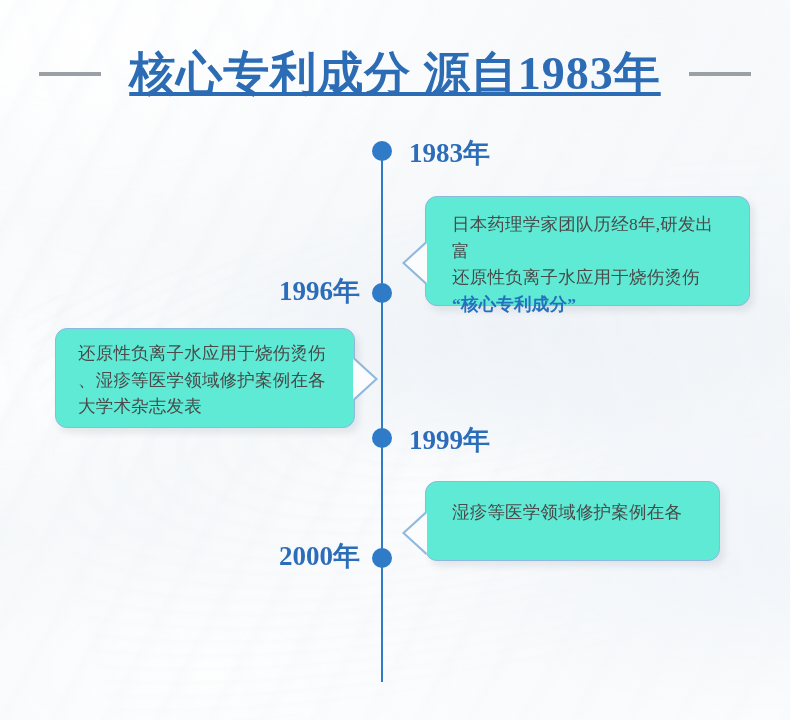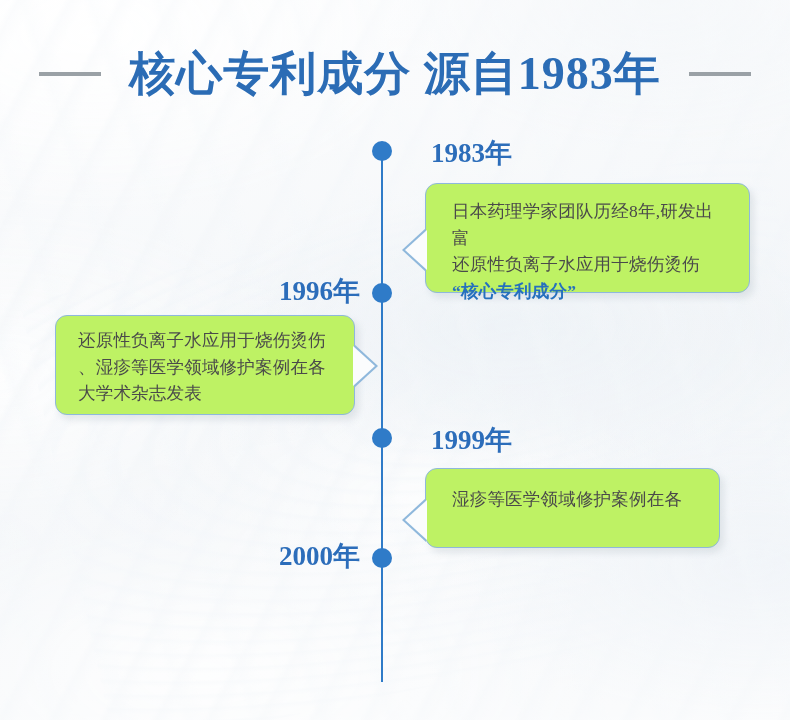--- a/index.html
+++ b/index.html
@@ -97,20 +97,21 @@
     background: #9aa1a6;
     flex: 0 0 auto;
   }
   .title {
     font-size: 46px;
     font-weight: bold;
     color: #2b6cb5;
     letter-spacing: 1px;
     white-space: nowrap;
     line-height: 1;
+    text-decoration: underline;
   }
 
   
   .spine {
     position: absolute;
     left: 381px;
     top: 150px;
     width: 2px;
     height: 532px;
     background: #2f7bc8;
@@ -126,31 +127,32 @@
 
   
   .year {
     position: absolute;
     font-size: 27px;
     font-weight: bold;
     color: #2c6dba;
     white-space: nowrap;
     line-height: 1;
   }
-  .year.right { left: 431px; }
+  .year.right { left: 409px; }
   .year.left  { right: 430px; text-align: center; }
 
   
   .bubble {
     position: absolute;
-    background: #bef264;
+    background: #5eead4;
     border: 1px solid #8fb8dc;
     border-radius: 12px;
     box-sizing: border-box;
     box-shadow: 4px 5px 7px rgba(150,162,172,.22);
+    margin-top: 13px;
   }
   .bubble .txt {
     position: absolute;
     left: 26px;
     right: 18px;
     top: 14px;
     font-size: 17.5px;
     line-height: 1.52;
     color: #4a4a4a;
     letter-spacing: .2px;

